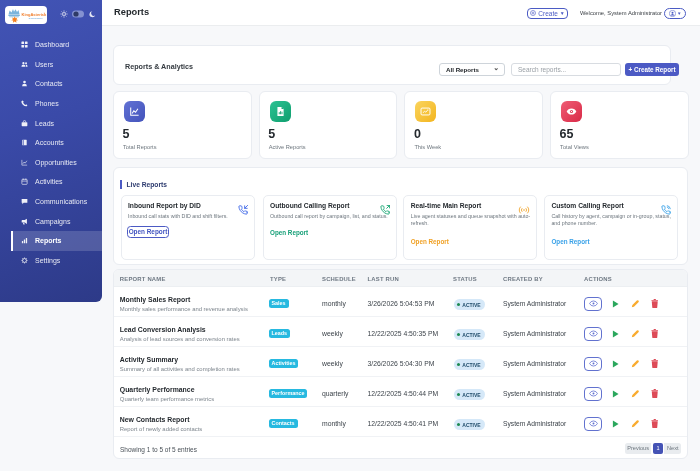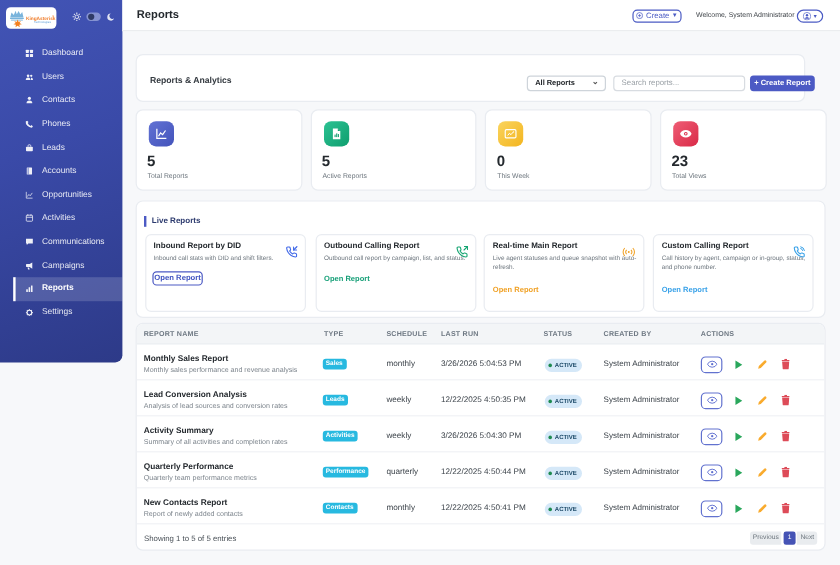--- a/index.html
+++ b/index.html
@@ -232,21 +232,21 @@
     <div class="lbl">This Week</div>
 </div>
 <div class="card stat" style="left:550.1px;">
   <div class="ic" style="background:linear-gradient(135deg,#ef5d75,#d92a47);">
     <svg viewBox="0 0 16 16" fill="#fff">
         <path d="M8 3.5 q5 0 7 4.5 q-2 4.5 -7 4.5 q-5 0 -7 -4.5 q2 -4.5 7 -4.5 z"></path>
         <circle cx="8" cy="8" r="2.2" fill="#d92a47"></circle>
         <circle cx="8" cy="8" r="1" fill="#fff"></circle>
       </svg>
   </div>
-  <div class="num">23</div>
+  <div class="num">65</div>
     <div class="lbl">Total Views</div>
 </div>
 
 <div class="card" id="live">
   <div class="lt">Live Reports</div>
   <div class="lrc" style="left:6.5px;">
     <h3>Inbound Report by DID</h3>
     <p>Inbound call stats with DID and shift filters.</p>
     <div class="ico">
         <svg width="10" height="10" viewBox="0 0 24 24" fill="none" stroke="#4169e8" stroke-width="2.2" stroke-linecap="round" stroke-linejoin="round">

